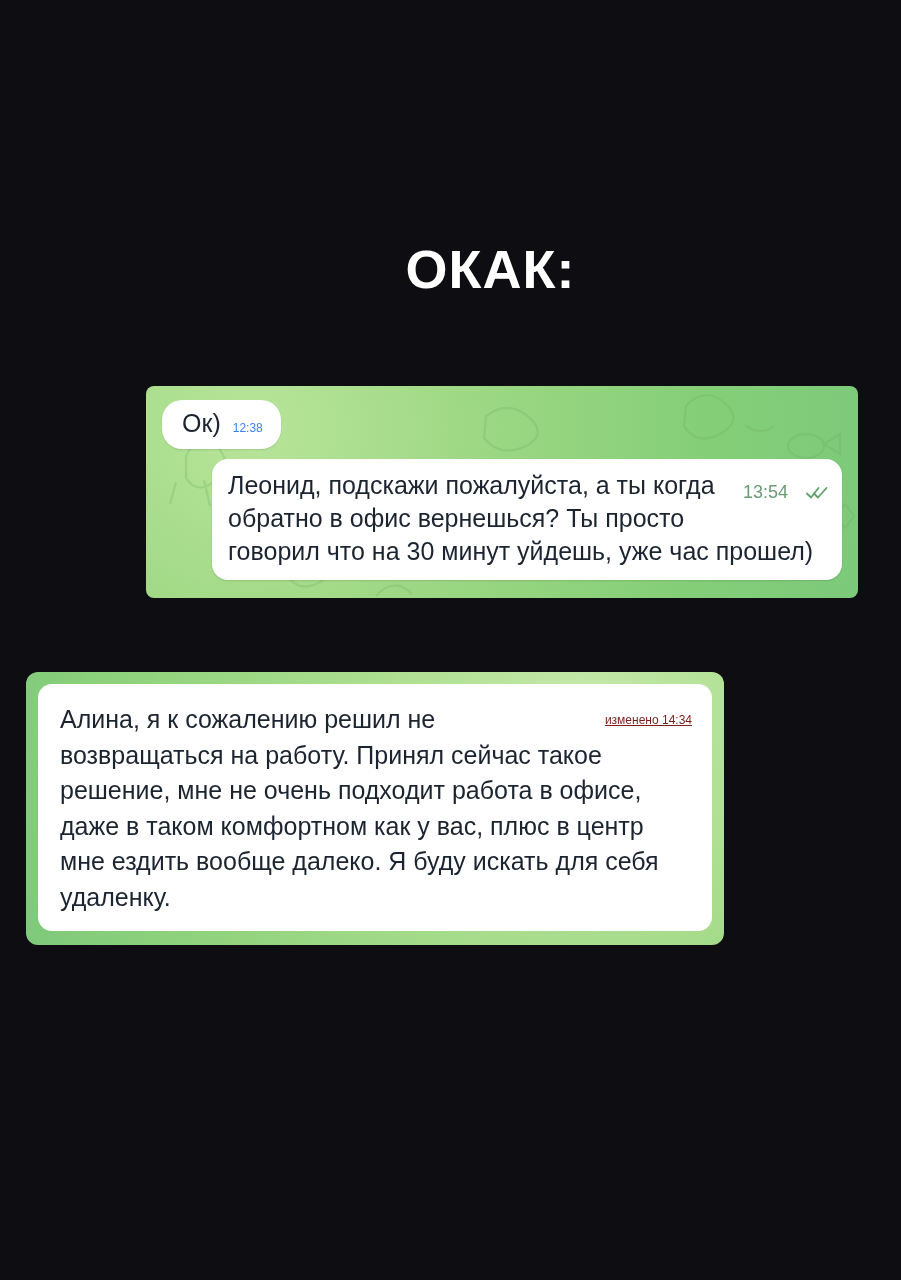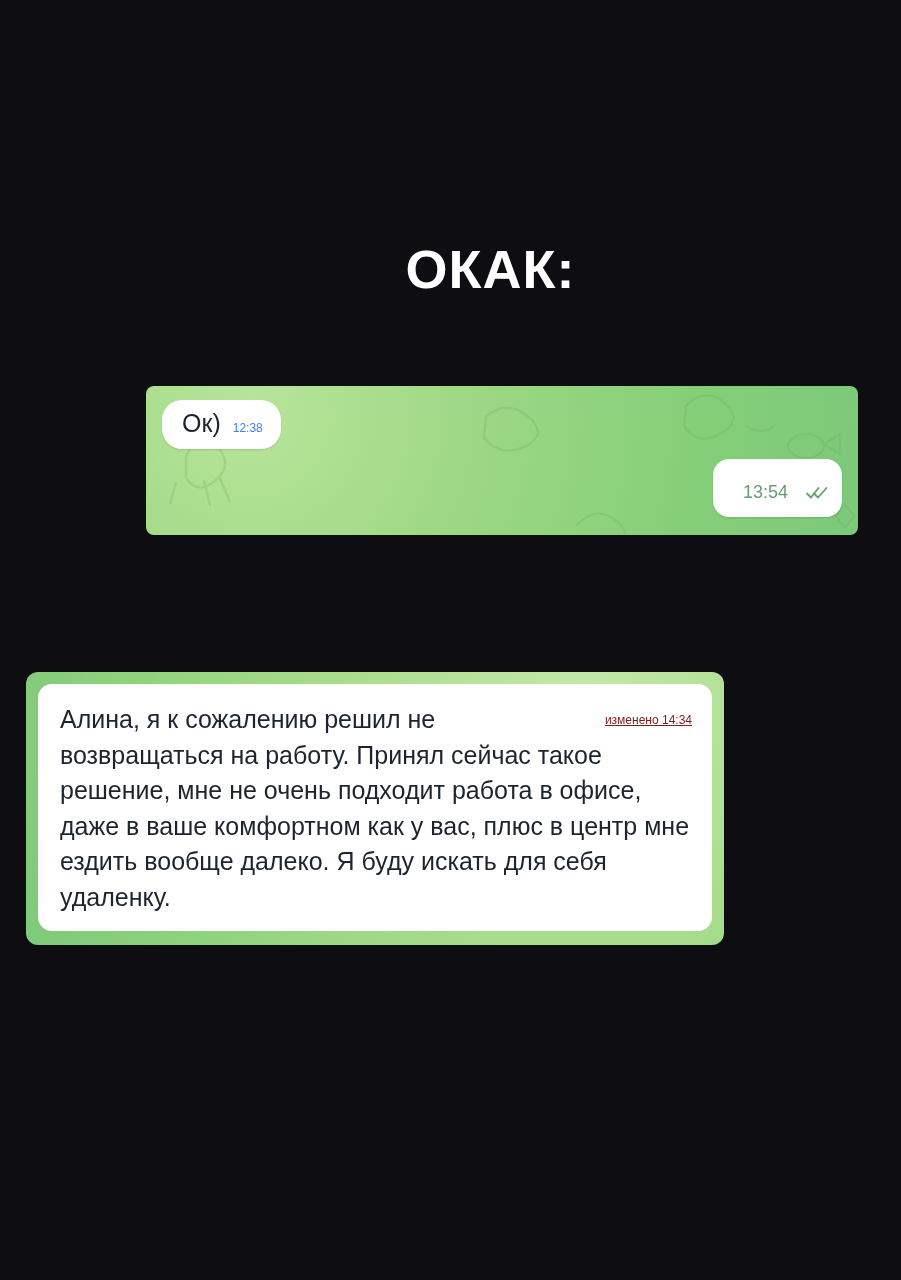--- a/index.html
+++ b/index.html
@@ -192,24 +192,25 @@
       <div class="bubble out clearfix">
         <span class="meta-inline">
           <span class="time-out">13:54</span>
           <span class="ticks">
             <svg width="22" height="14" viewBox="0 0 22 14">
               <path d="M1 7.5 L5 11.5 L12.5 2" fill="none" stroke="#5fa36a" stroke-width="1.8" stroke-linecap="round" stroke-linejoin="round"></path>
               <path d="M8 7.5 L12 11.5 L20.5 2" fill="none" stroke="#5fa36a" stroke-width="1.8" stroke-linecap="round" stroke-linejoin="round"></path>
             </svg>
           </span>
         </span>
+        <span class="text">Леонид, подскажи пожалуйста, а ты когда обратно в офис вернешься? Ты просто говорил что на 30 минут уйдешь, уже час прошел)</span>
       </div>
     </div>
   </div>
 
   <div class="chat-shot2">
     <div class="long-bubble clearfix">
       <span class="edited-meta">изменено 14:34</span>
-      <p>Алина, я к сожалению решил не возвращаться на работу. Принял сейчас такое решение, мне не очень подходит работа в офисе, даже в ваше комфортном как у вас, плюс в центр мне ездить вообще далеко. Я буду искать для себя удаленку.</p>
+      <p>Алина, я к сожалению решил не возвращаться на работу. Принял сейчас такое решение, мне не очень подходит работа в офисе, даже в таком комфортном как у вас, плюс в центр мне ездить вообще далеко. Я буду искать для себя удаленку.</p>
     </div>
   </div>
 
 </div>
 
 </body></html>

